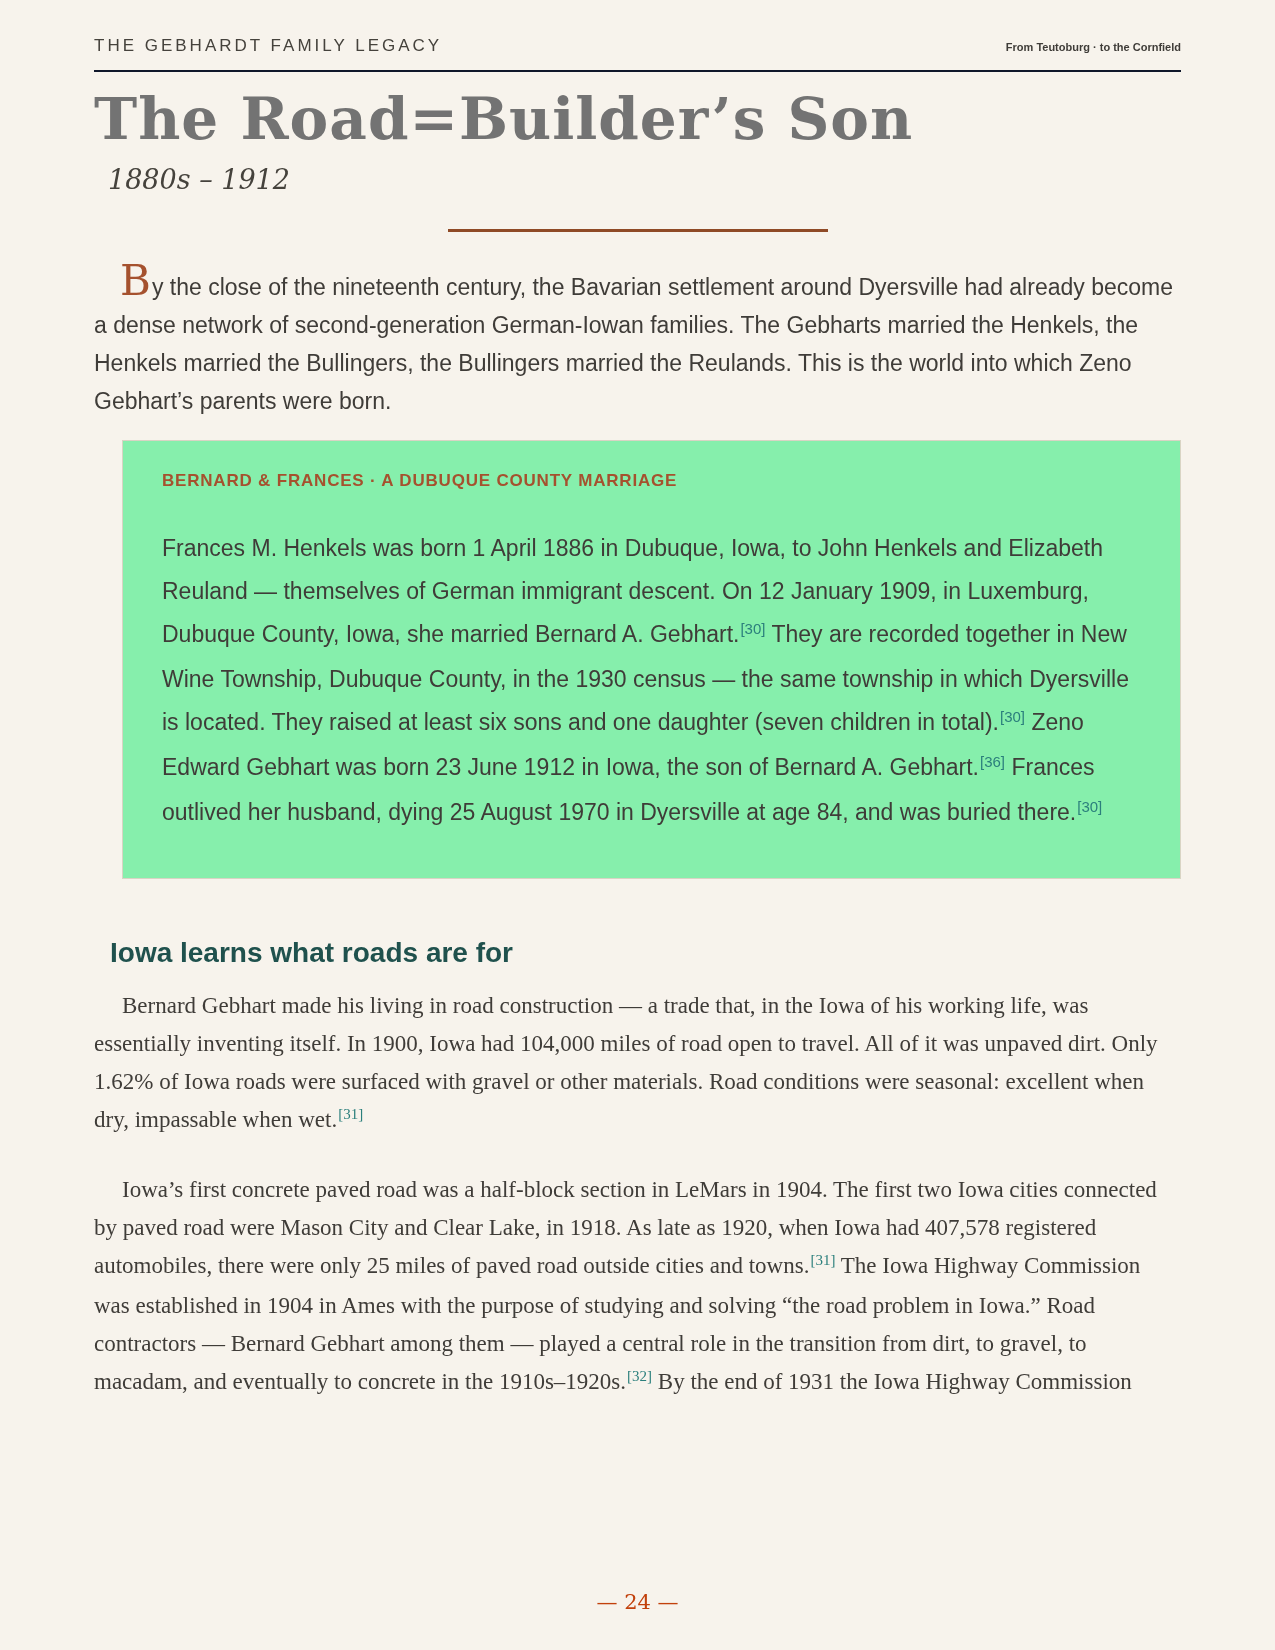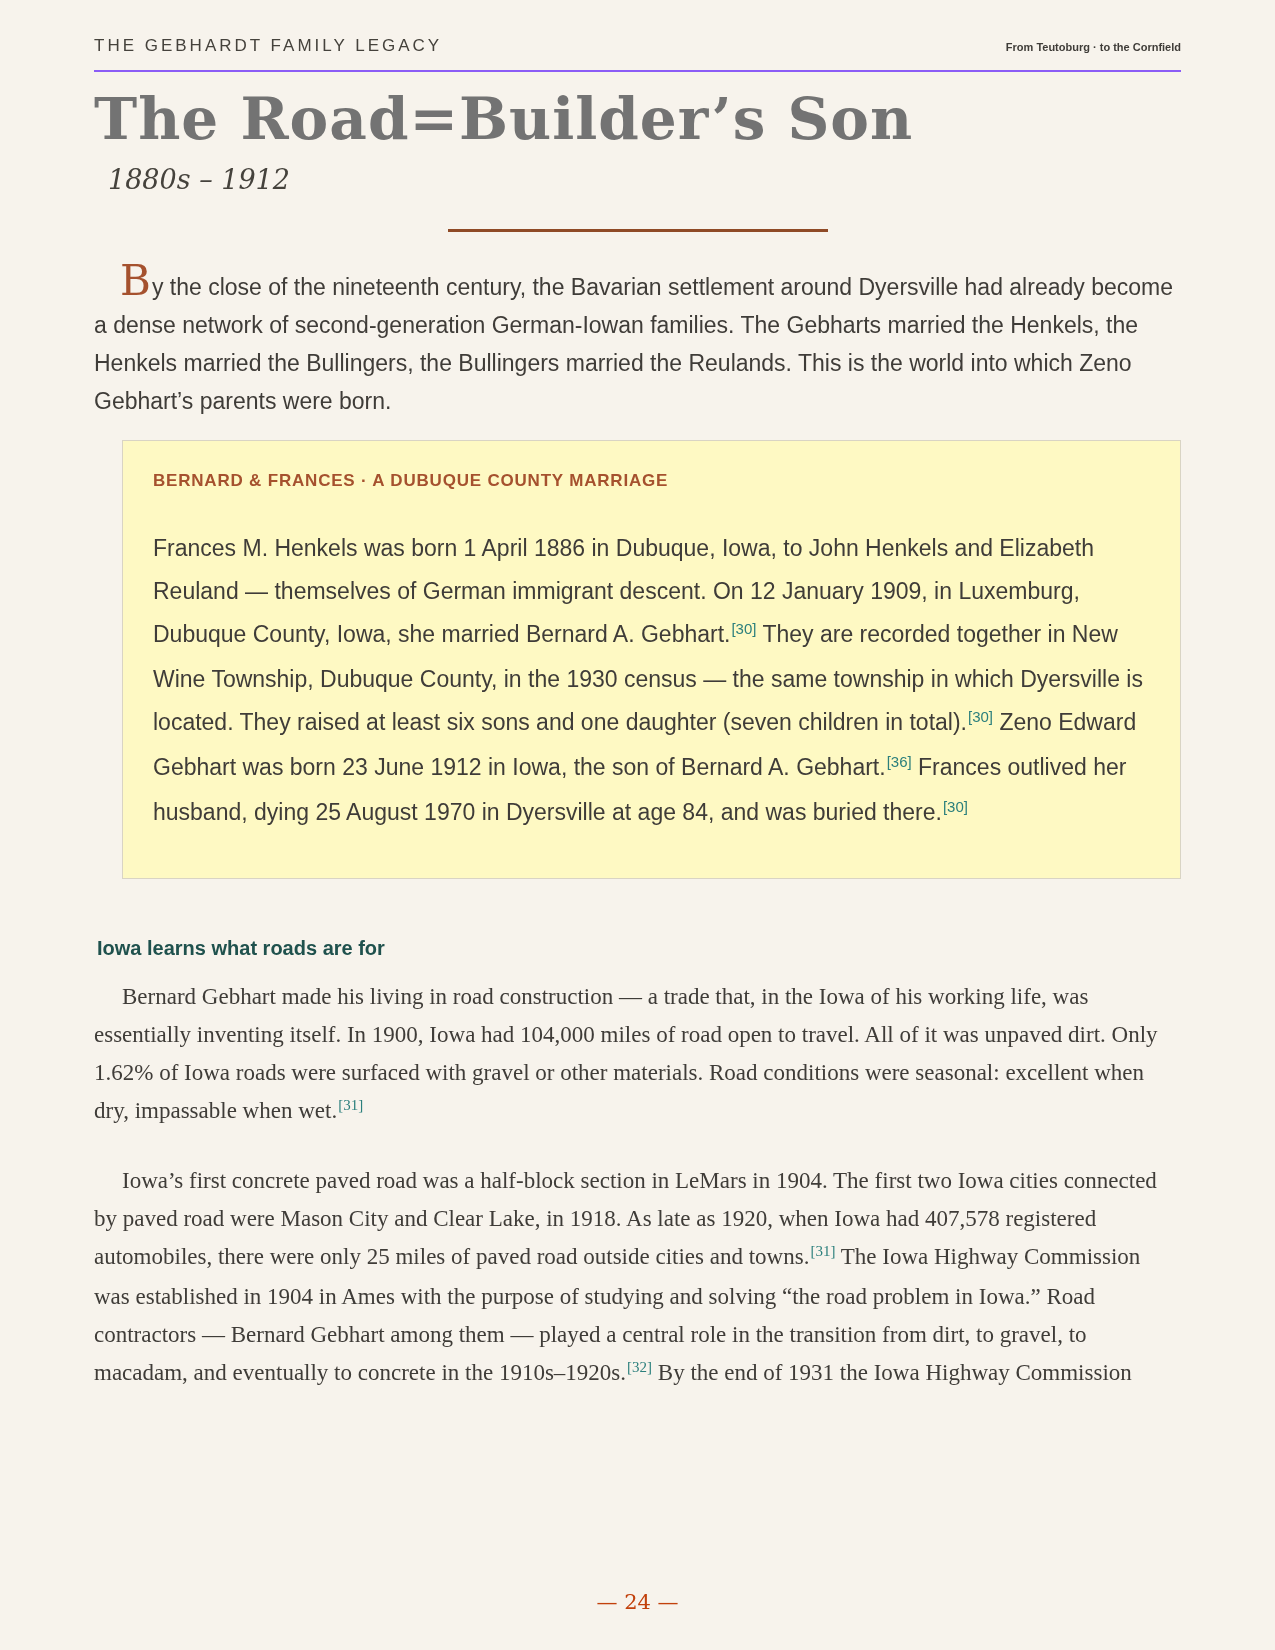--- a/index.html
+++ b/index.html
@@ -14,21 +14,21 @@
     width: 1275px;
     height: 1650px;
     box-sizing: border-box;
     padding: 36px 94px 0;
     overflow: hidden;
   }
   .page-header {
     display: flex;
     justify-content: space-between;
     align-items: baseline;
-    border-bottom: 2px solid #8b5cf6;
+    border-bottom: 2px solid #0f172a;
     padding-bottom: 14px;
   }
   .header-left {
     font-size: 17px;
     letter-spacing: 3px;
     color: #45423c;
   }
   .header-right {
     font-size: 11px;
     font-weight: 700;
@@ -71,39 +71,39 @@
   }
   .initial {
     font-family: "DejaVu Serif", serif;
     font-size: 42px;
     line-height: 38px;
     color: #a5512e;
     padding-right: 1px;
   }
   .marriage-box {
     margin: 20px 0 0 28px;
-    background: #fef9c3;
+    background: #86efac;
     border: 1px solid #d9d4c4;
     box-sizing: border-box;
-    padding: 30px 30px 42px;
+    padding: 30px 39px 42px;
   }
   .box-title {
     font-size: 17px;
     font-weight: 700;
     letter-spacing: 0.8px;
     color: #a5512e;
   }
   .box-body {
     margin: 36px 0 0;
     font-size: 23px;
     line-height: 43px;
   }
   .section-heading {
-    margin: 58px 3px 0;
-    font-size: 20px;
+    margin: 58px 16px 0;
+    font-size: 28px;
     font-weight: 700;
     color: #1f514d;
   }
   .body-para {
     margin: 18px 0 0;
     font-size: 23px;
     line-height: 38px;
     text-indent: 28px;
     font-family: Liberation Serif, serif;
   }

